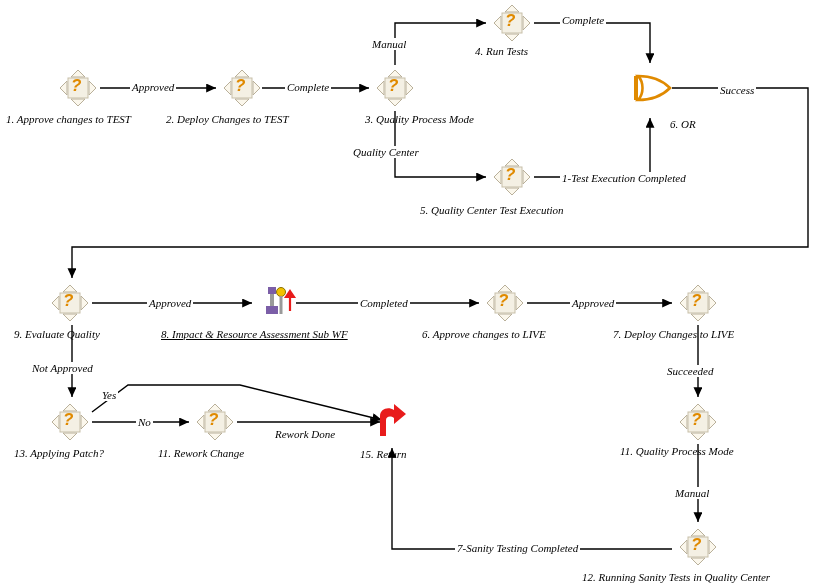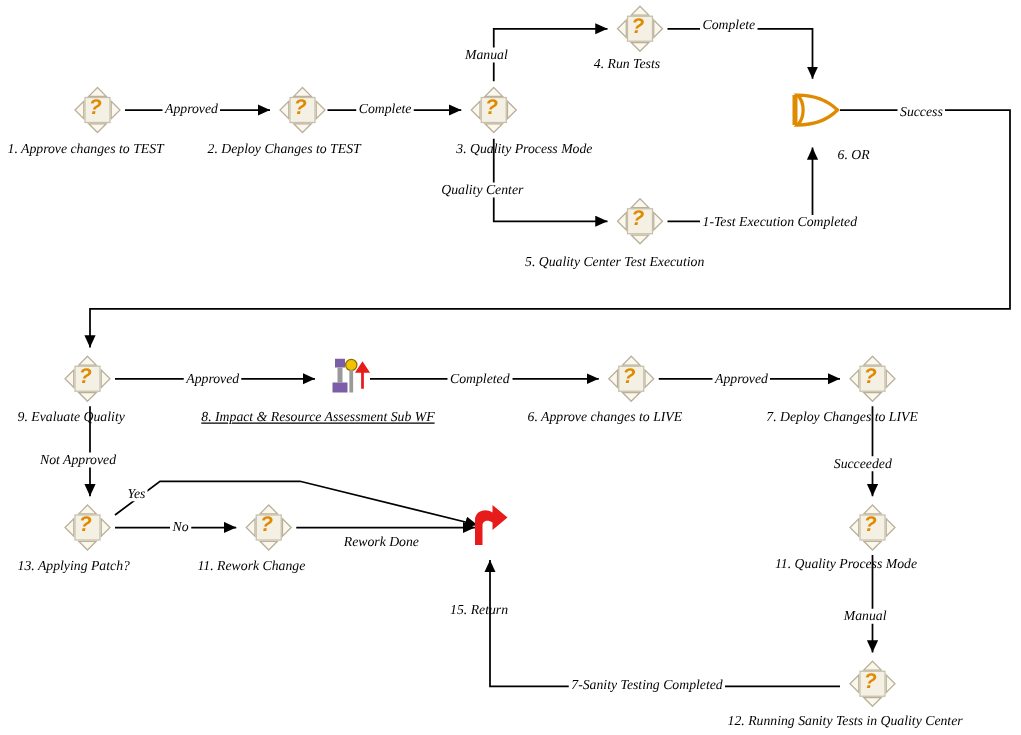--- a/index.html
+++ b/index.html
@@ -207,21 +207,21 @@
             <path d="M20,2 L27,9 L13,9 Z" fill="#FBF7EC" stroke="#B9B09A"></path>
             <path d="M20,38 L27,31 L13,31 Z" fill="#FBF7EC" stroke="#B9B09A"></path>
             <path d="M2,20 L9,13 L9,27 Z" fill="#FBF7EC" stroke="#B9B09A"></path>
             <path d="M38,20 L31,13 L31,27 Z" fill="#FBF7EC" stroke="#B9B09A"></path>
             <rect x="10" y="10" width="20" height="20" fill="#F4F0E4" stroke="#C7BFA9"></rect>
           </svg></span><span class="qmark">?</span></div>
       <div class="node-label" style="left: 158px; top: 447px;">11. Rework Change</div>
       <div class="node" style="left: 372px; top: 402px;"><span><svg width="40" height="40" viewBox="0 0 40 40">
             <path d="M8,34 L8,14 C8,7 16,4 22,8 L22,2 L34,12 L22,22 L22,16 C18,13 14,15 14,18 L14,34 Z" fill="#E81B1B"></path>
           </svg></span></div>
-      <div class="node-label" style="left: 360px; top: 448px; margin-top: 34px;">15. Return</div>
+      <div class="node-label" style="left: 360px; top: 448px;">15. Return</div>
     </div>
   <div id="edge-labels-layer">
       <div class="edge-label" style="left: 130px; top: 81px;">Approved</div>
       <div class="edge-label" style="left: 285px; top: 81px;">Complete</div>
       <div class="edge-label" style="left: 370px; top: 38px;">Manual</div>
       <div class="edge-label" style="left: 351px; top: 146px;">Quality Center</div>
       <div class="edge-label" style="left: 560px; top: 14px;">Complete</div>
       <div class="edge-label" style="left: 560px; top: 172px;">1-Test Execution Completed</div>
       <div class="edge-label" style="left: 718px; top: 84px;">Success</div>
       <div class="edge-label" style="left: 147px; top: 297px;">Approved</div>

